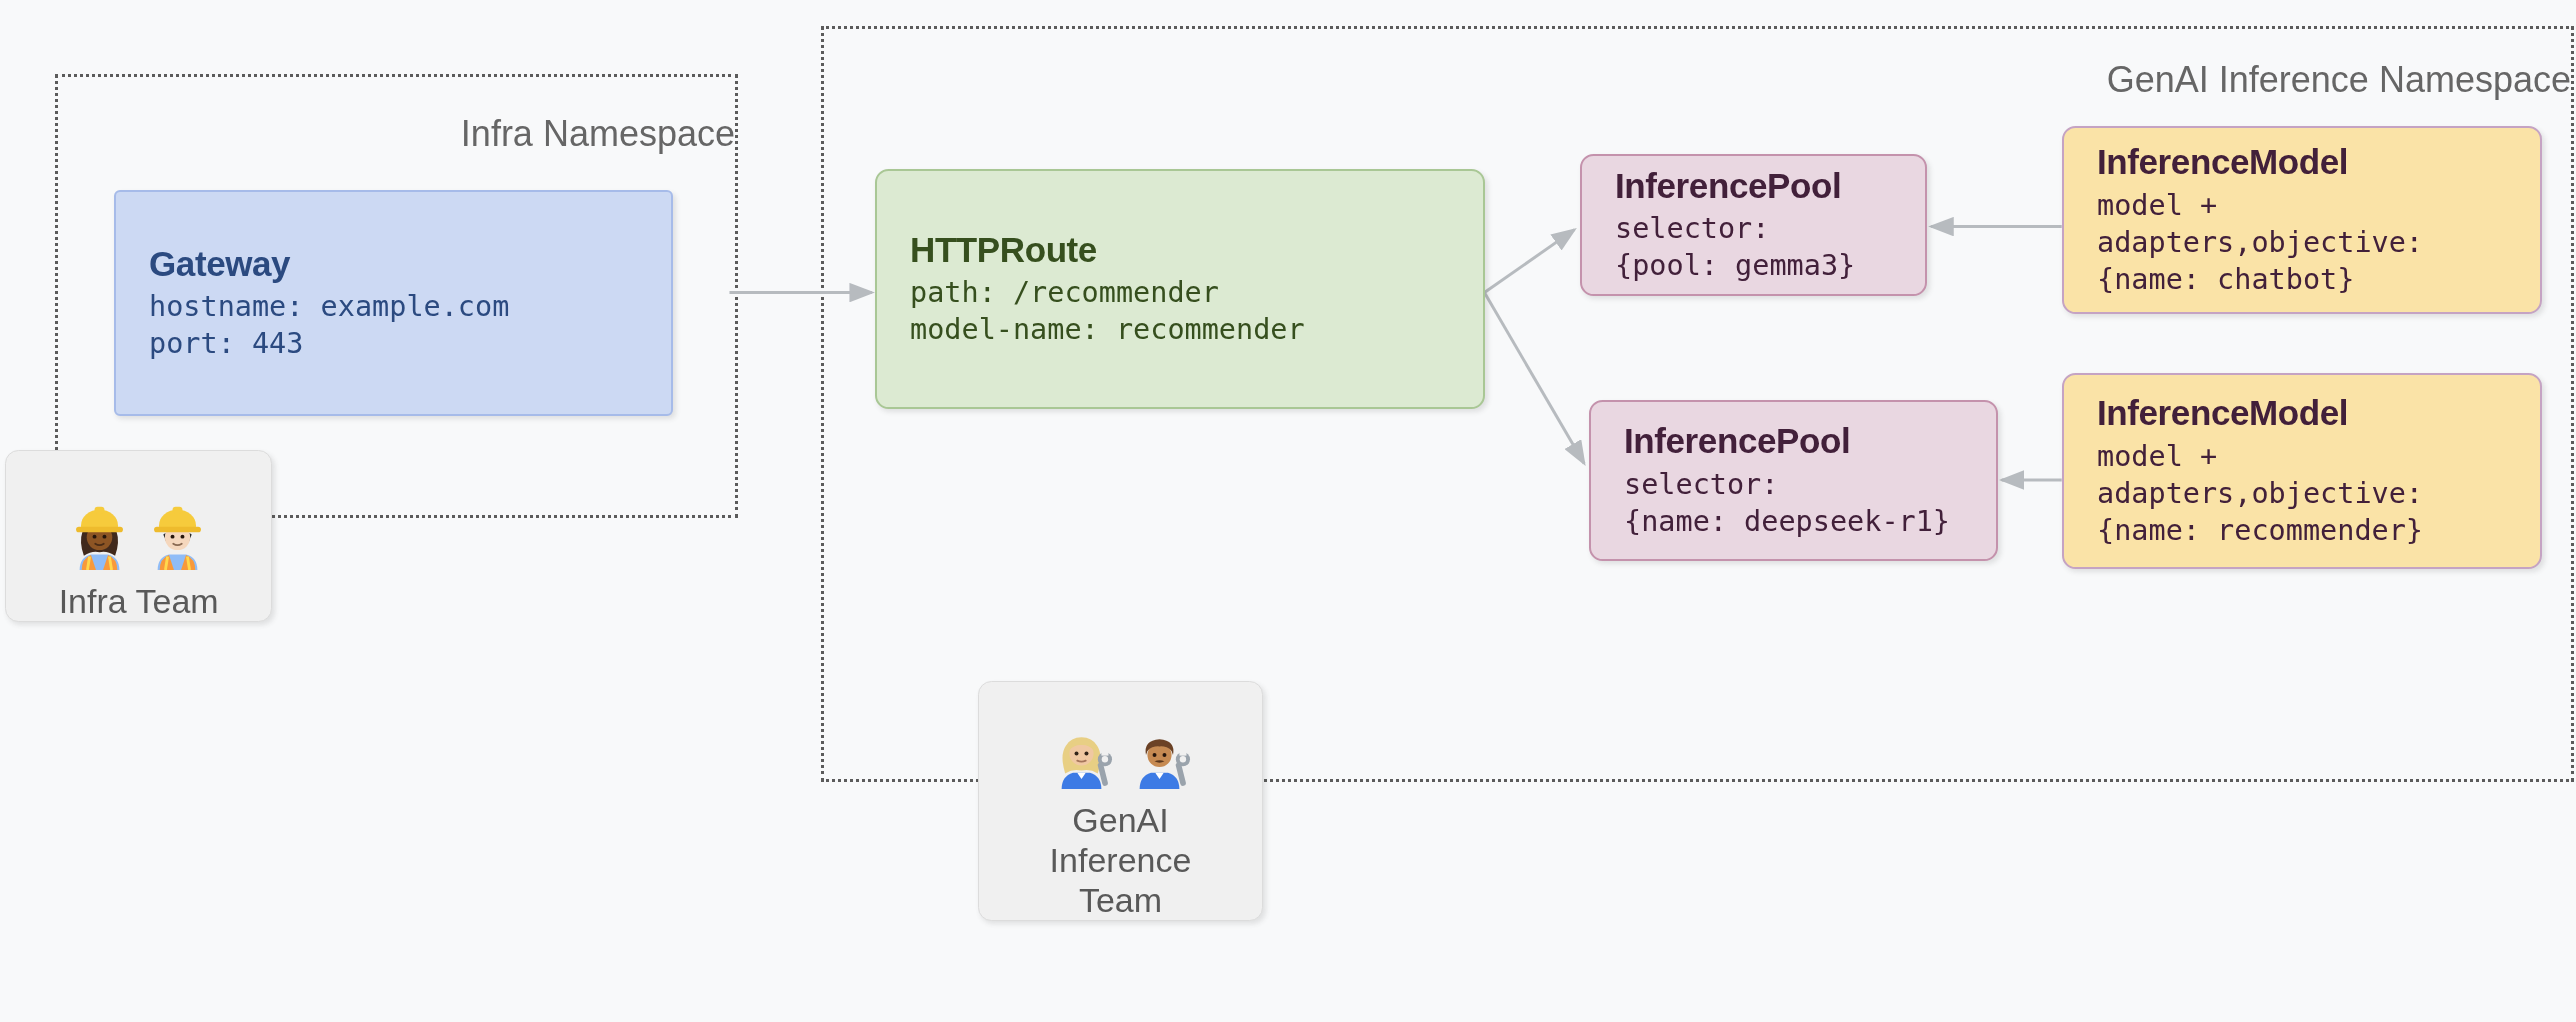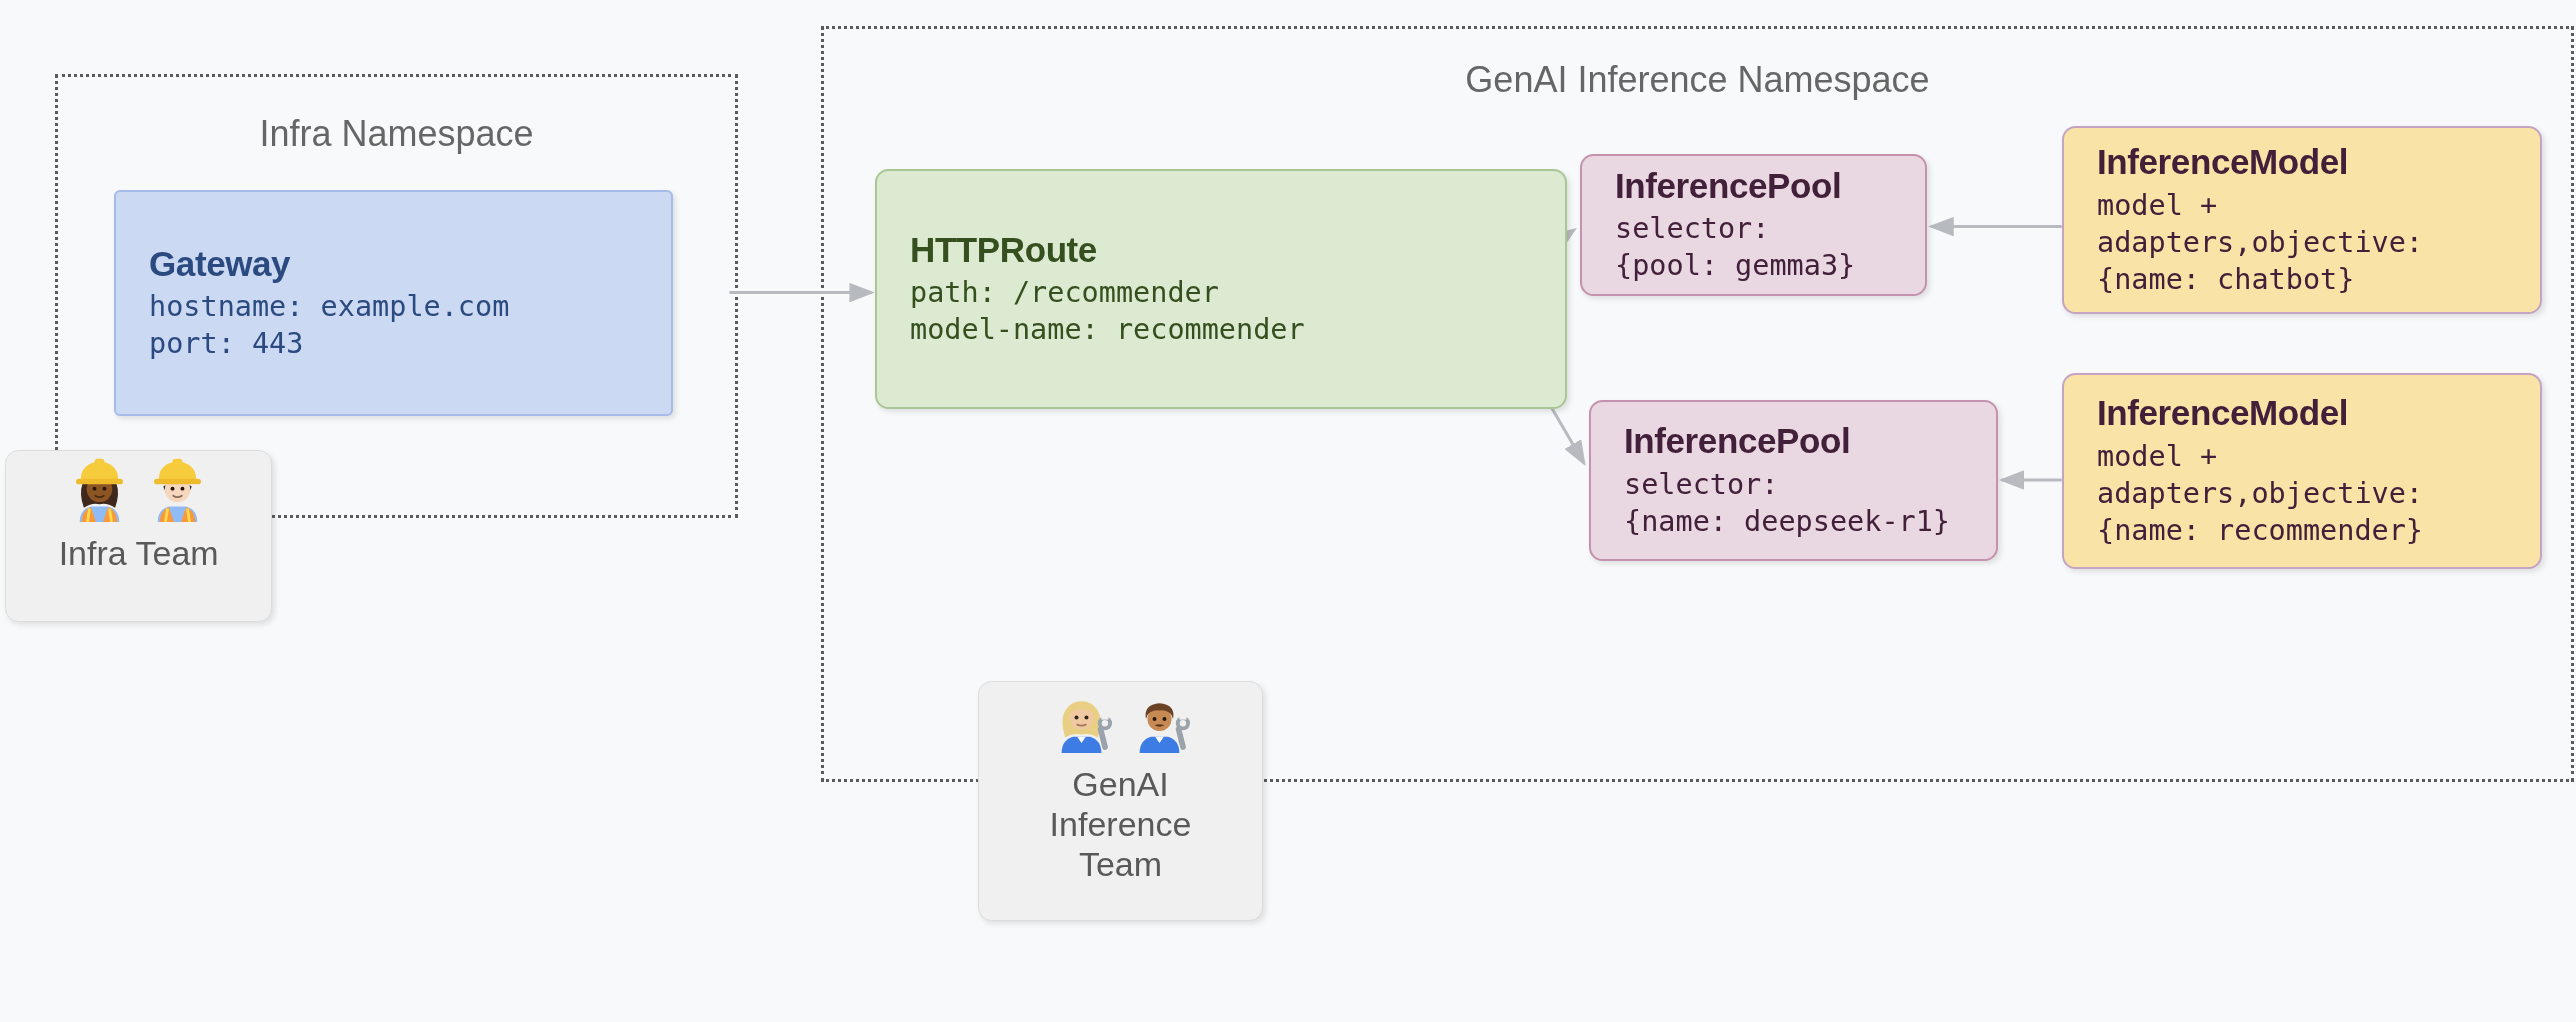--- a/index.html
+++ b/index.html
@@ -10,21 +10,21 @@
     --team_fill:#f0f0f0; --team_border:#dcdcdc; --team_text:#595959;
     --namespace_title:#666666; --dotted_border:#5b5b5b; --arrow:#b7bbbf;
     --page_bg:#f8f9fa;
   }
   html,body{margin:0;padding:0;}
   body{background:var(--page_bg);font-family:"Liberation Sans",sans-serif;}
   .canvas{position:relative;width:2576px;height:1023px;background:var(--page_bg);overflow:hidden;}
 
   
   .ns{position:absolute;border:3px dotted var(--dotted_border);background:transparent;z-index:1;}
-  .ns-title{position:absolute;left:0;right:0;text-align:center;color:var(--namespace_title);
+  .ns-title{position:absolute;left:0;right:0;text-align:right;color:var(--namespace_title);
             font-size:36px;letter-spacing:0;}
   #infra-ns{left:55px;top:74px;width:677px;height:438px;}
   #infra-ns .ns-title{top:36px;}
   #genai-ns{left:821px;top:26px;width:1747px;height:750px;}
   #genai-ns .ns-title{top:30px;}
 
   
   svg.arrows{position:absolute;left:0;top:0;z-index:2;}
   .edge{stroke:var(--arrow);stroke-width:4px;fill:none;}
   .arrowhead{fill:var(--arrow);}
@@ -33,34 +33,34 @@
   .node{position:absolute;z-index:3;border-radius:13.5px;border:2.2px solid;
         display:flex;flex-direction:column;justify-content:center;
         padding-left:33px;box-sizing:border-box;
         box-shadow:2.2px 3px 5.2px rgba(60,60,60,.13);}
   .node-title{font-weight:700;font-size:35px;letter-spacing:-0.4px;margin-bottom:4.5px;
               font-family:"Liberation Sans",sans-serif;}
   .mono-line{font-family:"DejaVu Sans Mono",monospace;font-size:28.5px;line-height:1.3;white-space:pre;}
 
   #gateway{left:114px;top:190px;width:559px;height:226px;
            background:var(--gateway_fill);border-color:var(--gateway_border);color:var(--gateway_text);border-radius:6px;}
-  #httproute{left:875px;top:169px;width:692px;height:240px;
+  #httproute{left:875px;top:169px;width:610px;height:240px;
            background:var(--httproute_fill);border-color:var(--httproute_border);color:var(--httproute_text);}
   #pool-1{left:1580px;top:154px;width:347px;height:142px;
            background:var(--pool_fill);border-color:var(--pool_border);color:var(--pool_text);}
   #pool-2{left:1589px;top:400px;width:409px;height:161px;
            background:var(--pool_fill);border-color:var(--pool_border);color:var(--pool_text);}
   #model-1{left:2062px;top:126px;width:480px;height:188px;
            background:var(--model_fill);border-color:var(--model_border);color:var(--model_text);}
   #model-2{left:2062px;top:373px;width:480px;height:196px;
            background:var(--model_fill);border-color:var(--model_border);color:var(--model_text);}
 
   
   .team{position:absolute;z-index:4;background:var(--team_fill);border:1.5px solid var(--team_border);
-        border-radius:13.5px;display:flex;flex-direction:column;align-items:center;justify-content:flex-start;
+        border-radius:13.5px;display:flex;flex-direction:column;align-items:center;justify-content:flex-end;
         box-shadow:2.2px 3px 5.2px rgba(60,60,60,.12);}
   .team-icons{display:flex;gap:7.5px;align-items:flex-end;}
   .person{width:71px;height:71px;display:block;}
   .team-label{color:var(--team_text);font-size:34px;line-height:1.18;text-align:center;margin-top:10.5px;}
   #infra-team{left:5.2px;top:450px;width:265px;height:170px;}
   #genai-team{left:978px;top:681px;width:283px;height:238px;}
   #genai-team .team-label{max-width:199px;}
 </style>
 </head>
 <body style="background: rgb(248, 249, 250);">

